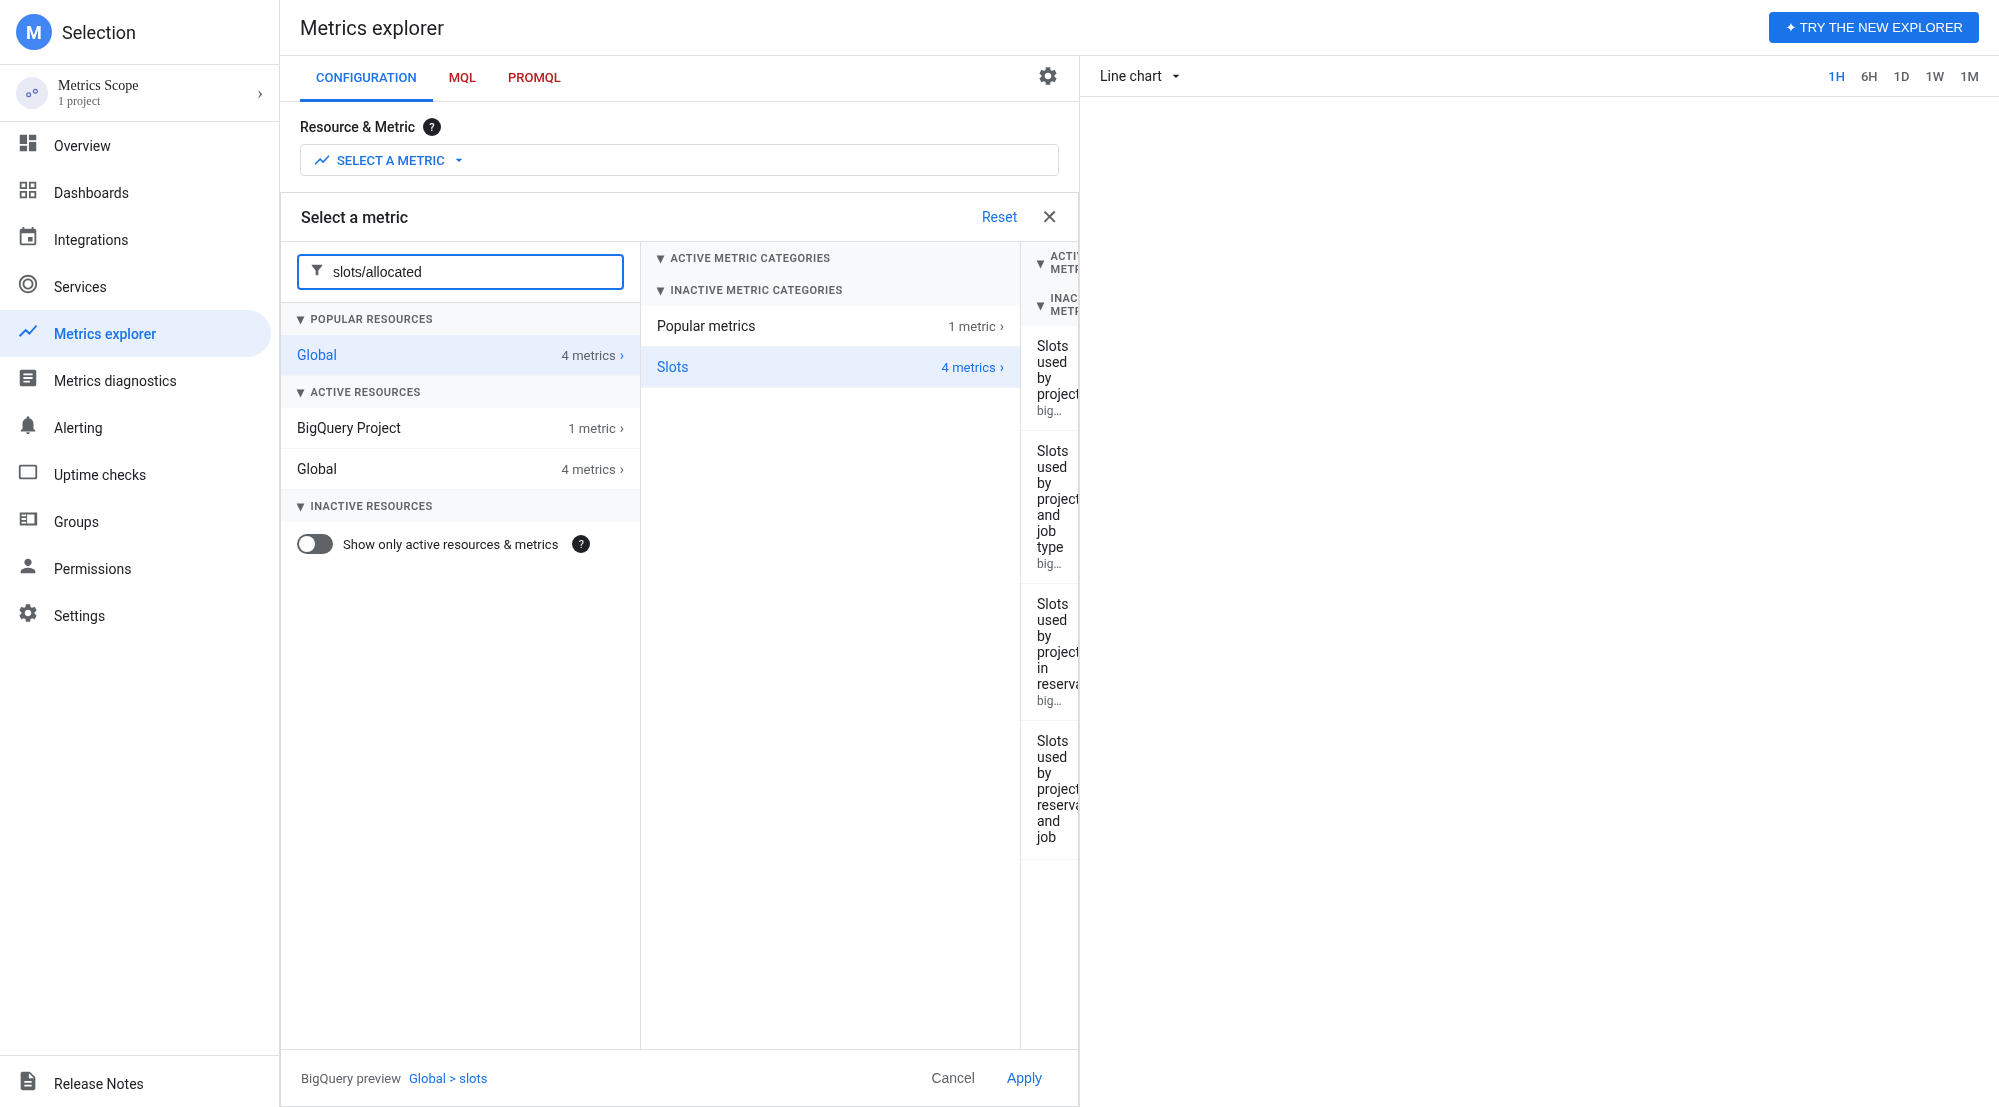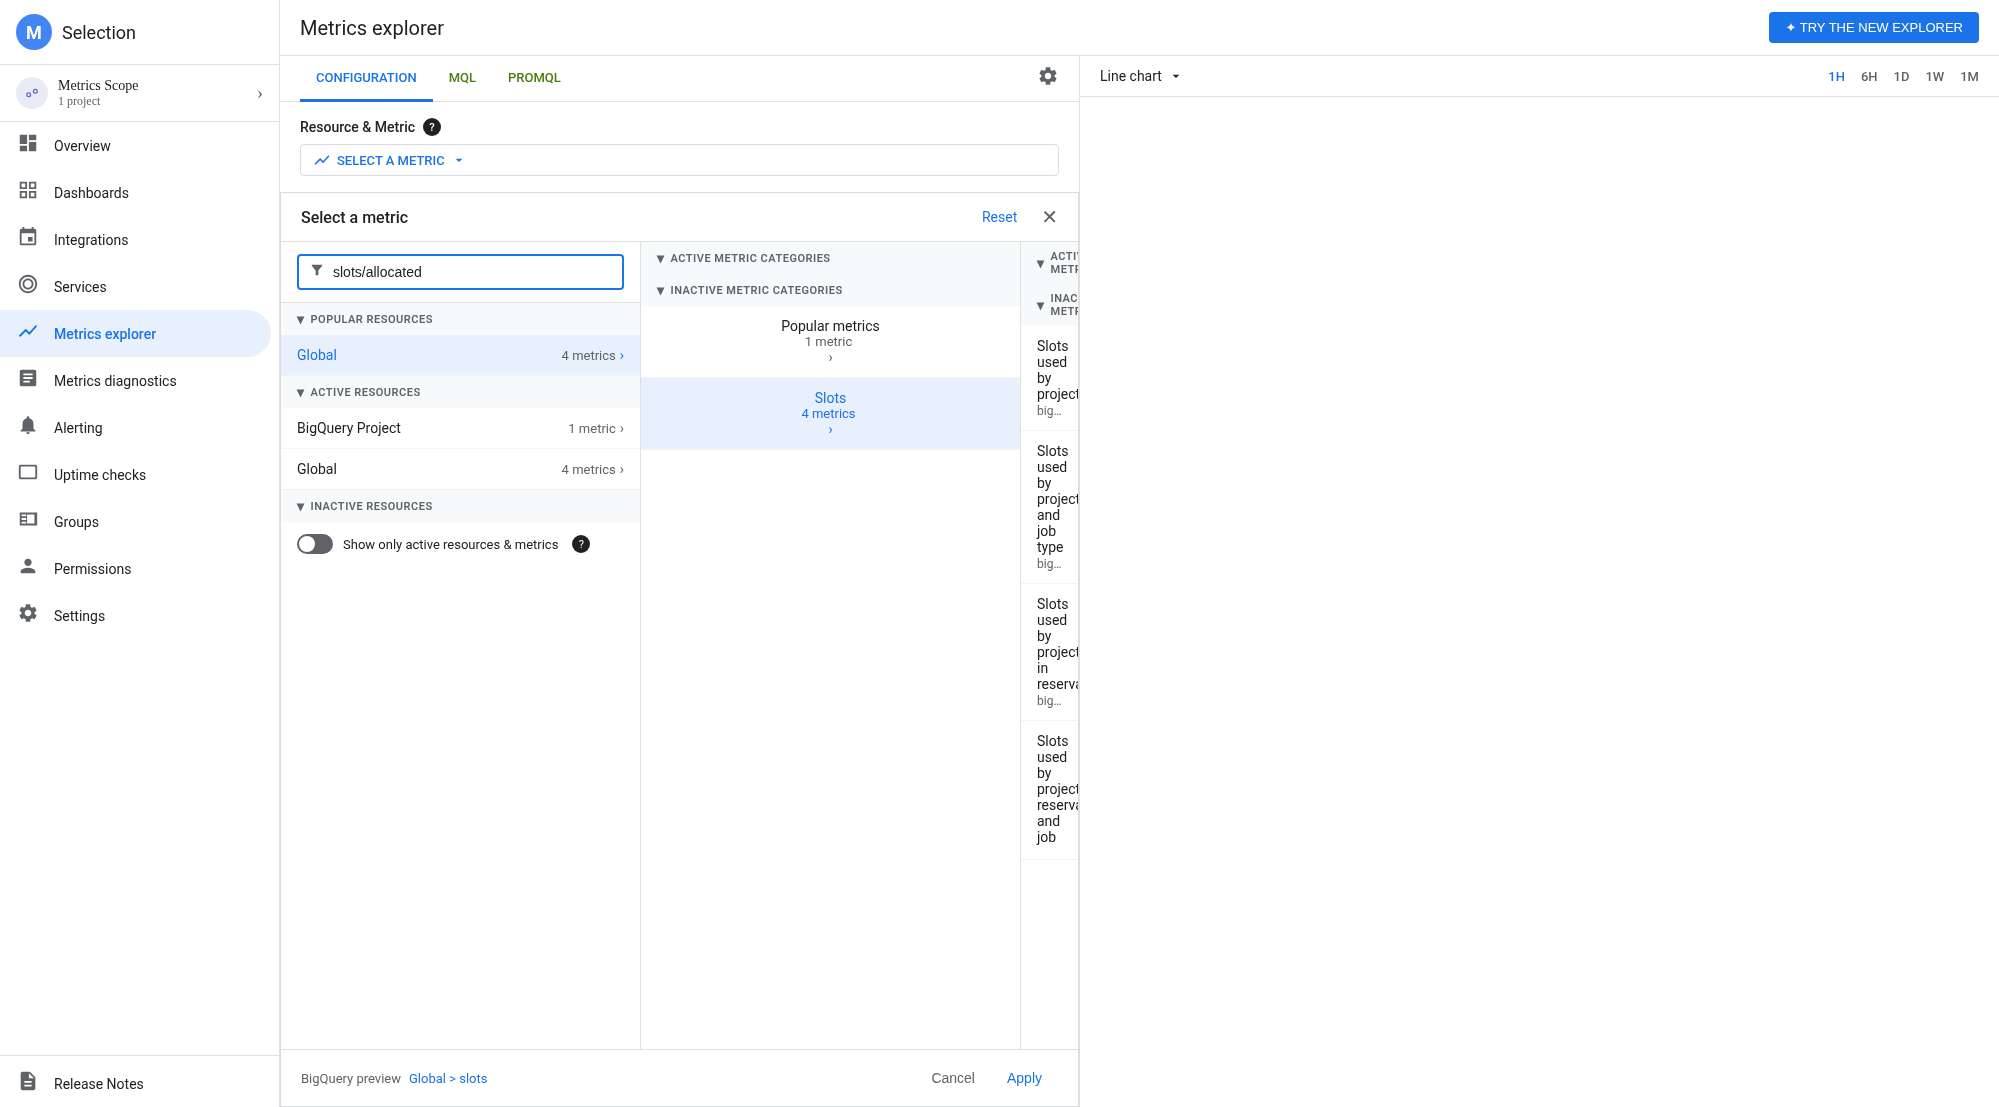--- a/index.html
+++ b/index.html
@@ -88,21 +88,21 @@
       width: 800px; min-width: 800px; background: #fff;
       border-right: 1px solid #e0e0e0; display: flex; flex-direction: column; overflow: hidden;
     }
 
     .tabs-bar {
       display: flex; align-items: center; padding: 0 20px; border-bottom: 1px solid #e0e0e0;
       background: #fff; gap: 0;
     }
     .tab {
       padding: 14px 16px; font-size: 13px; font-weight: 500; cursor: pointer;
-      color: #4d7c0f; border-bottom: 3px solid transparent; margin-bottom: -1px;
+      color: #b91c1c; border-bottom: 3px solid transparent; margin-bottom: -1px;
     }
     .tab.active { color: #1a73e8; border-bottom-color: #1a73e8; }
     .tabs-gear { margin-left: auto; color: #5f6368; font-size: 20px; cursor: pointer; }
 
     .resource-metric-header {
       padding: 16px 20px 8px; font-size: 14px; font-weight: 500; color: #202124;
       display: flex; align-items: center; gap: 8px;
     }
     .help-icon {
       width: 18px; height: 18px; border-radius: 50%; background: #202124;
@@ -189,22 +189,22 @@
     .toggle-help { margin-left: 4px; }
 
     
     .categories-col {
       width: 380px; min-width: 380px; border-right: 1px solid #e0e0e0;
       display: flex; flex-direction: column; overflow: hidden;
     }
     .categories-list { flex: 1; overflow-y: auto; }
 
     .category-item {
-      display: flex; align-items: center; padding: 12px 16px;
-      cursor: pointer; border-bottom: 1px solid #f1f3f4; flex-direction: column;
+      display: flex; align-items: flex-end; padding: 12px 16px;
+      cursor: pointer; border-bottom: 1px solid #f1f3f4;
     }
     .category-item.selected { background: #e8f0fe; }
     .category-name { flex: 1; font-size: 14px; }
     .category-name.blue { color: #1a73e8; }
     .category-count { font-size: 13px; color: #5f6368; margin-right: 4px; }
 
     
     .metrics-col {
       flex: 1; display: flex; flex-direction: column; overflow: hidden;
     }

